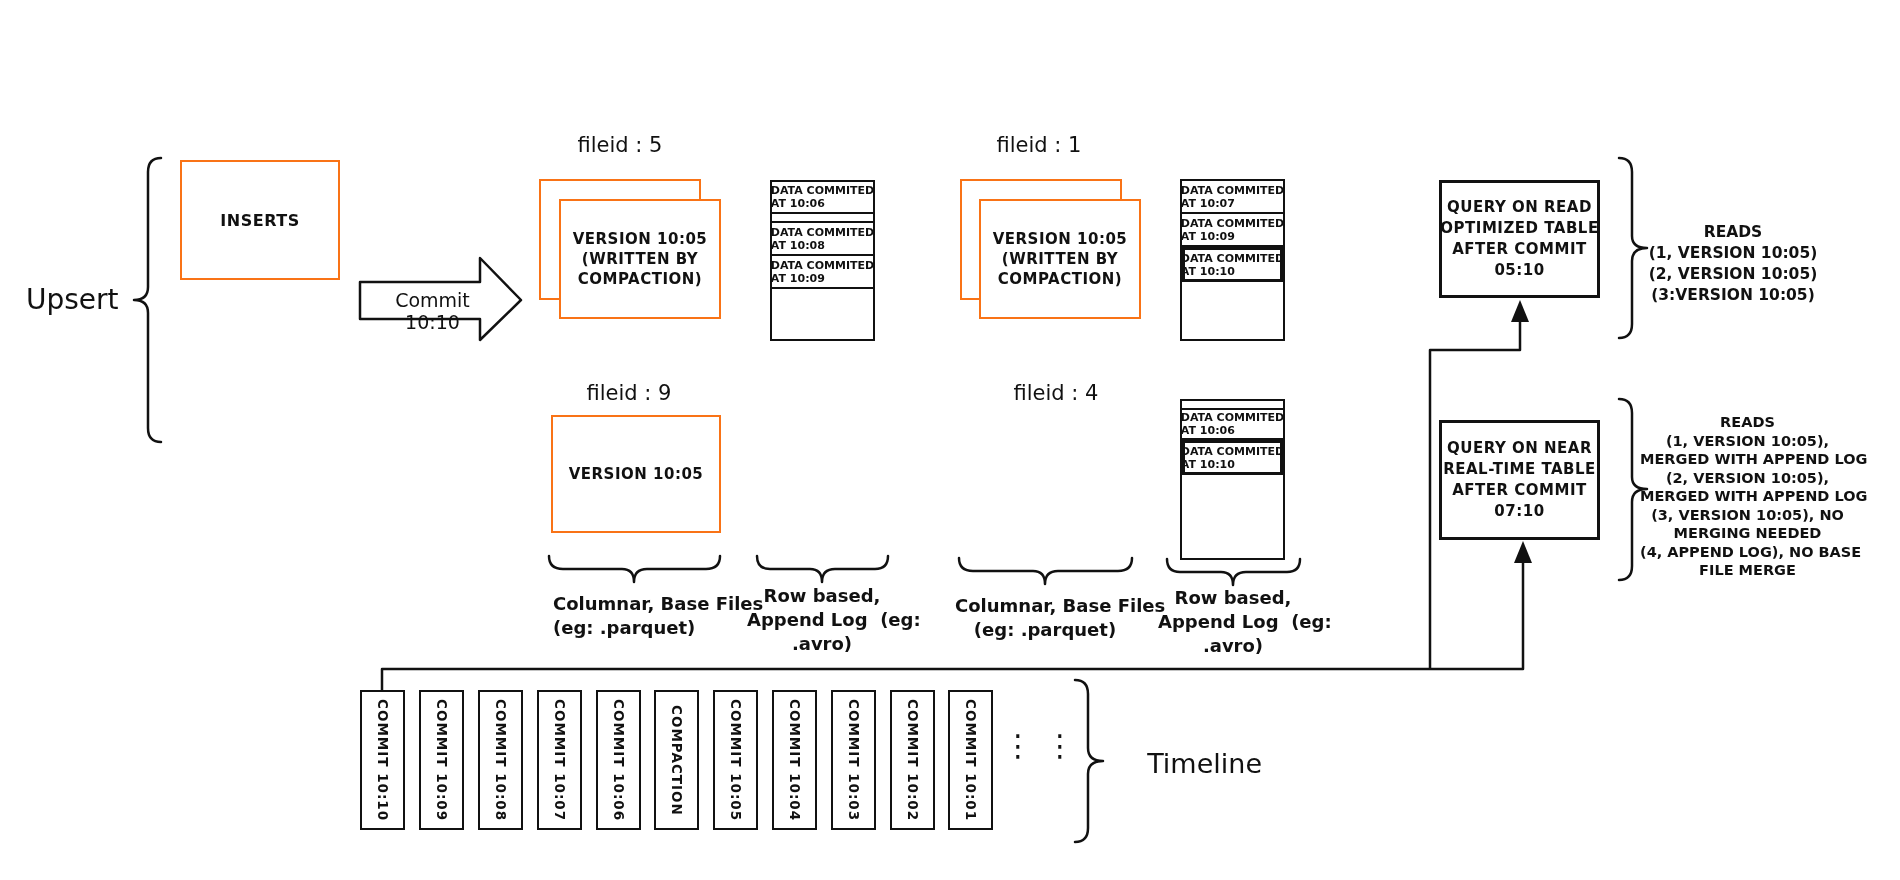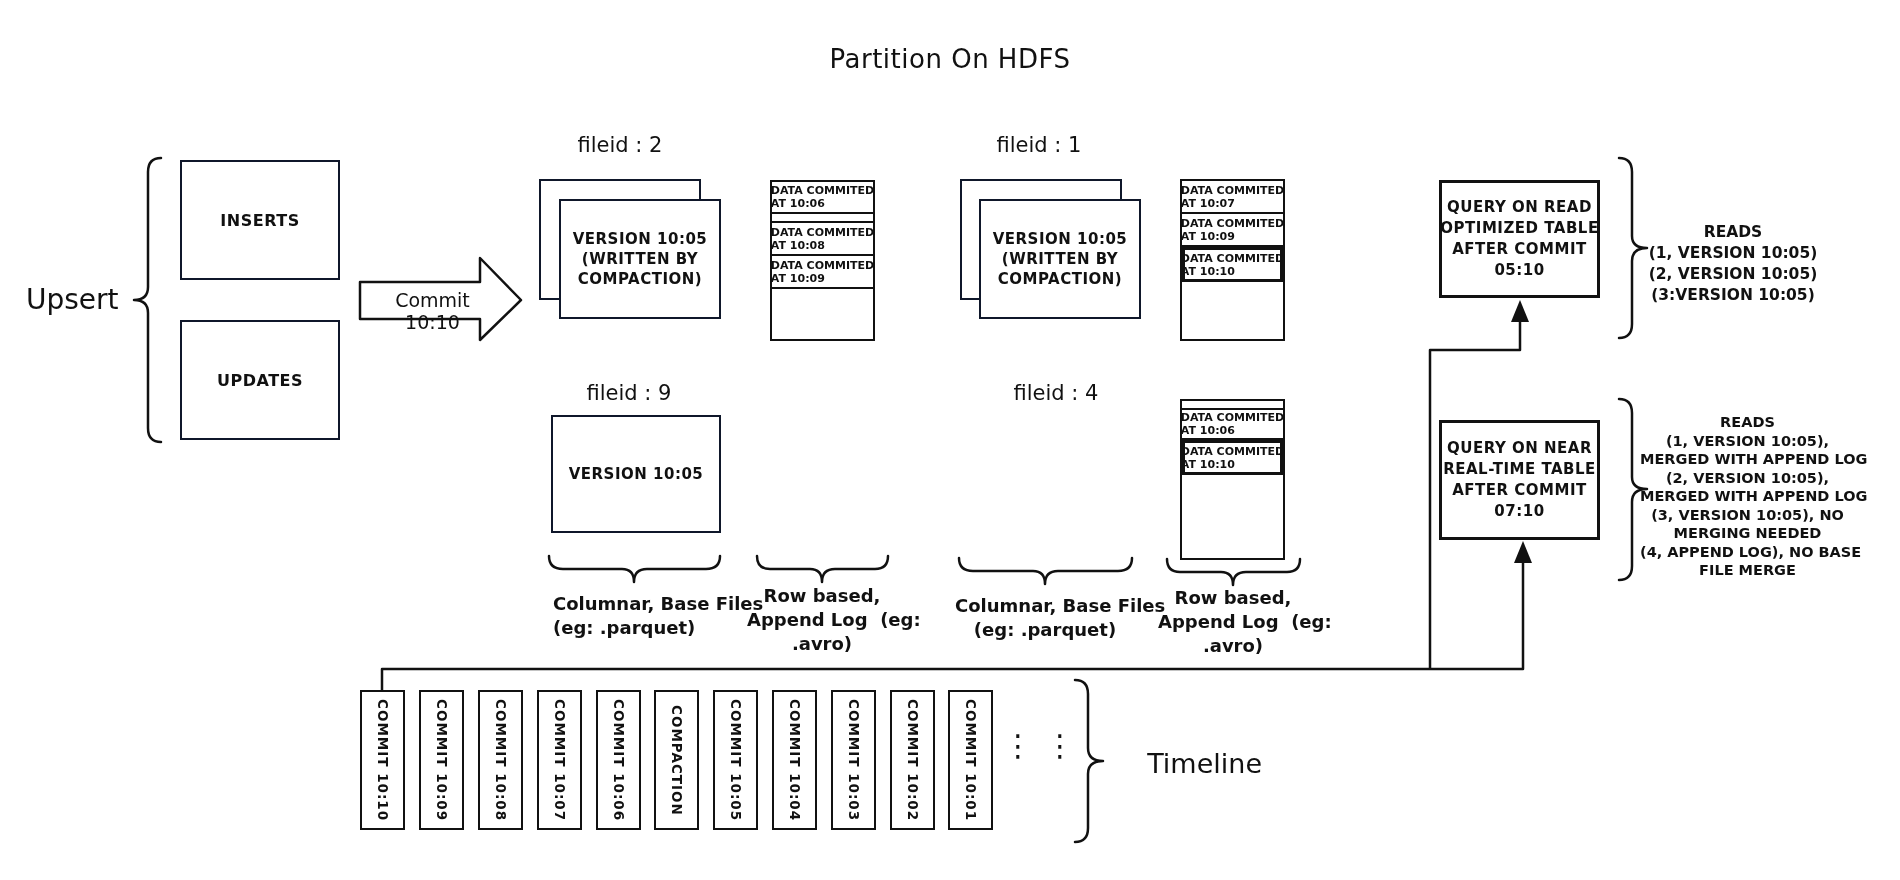--- a/index.html
+++ b/index.html
@@ -17,21 +17,21 @@
   .title{font-size:26px;letter-spacing:.5px;}
   .side-label{font-size:28px;}
   .fileid{font-size:21px;}
   .arrow-text{font-size:19px;}
   .brace-label{font-size:18px;line-height:24px;font-weight:bold;}
   .timeline-label{font-size:27px;text-align:right;}
 
   
   .marker{font-weight:bold;letter-spacing:.5px;}
 
-  .box{position:absolute;background:#fff;border:2px solid #0f172a;box-sizing:border-box;}
+  .box{position:absolute;background:#fff;border:2px solid #f97316;box-sizing:border-box;}
   .box-thick{border-width:3px;}
   .flexc{display:flex;align-items:center;justify-content:center;}
 
   .input-box{width:160px;height:120px;font-size:16px;}
   .stack-back{width:162px;height:121px;}
   .stack-front{width:162px;height:120px;font-size:15px;line-height:20px;}
   .base-single{width:170px;height:118px;font-size:15px;}
 
   .logbox{position:absolute;width:105px;background:#fff;border:2px solid #111;box-sizing:border-box;
           display:flex;flex-direction:column;}
@@ -79,28 +79,26 @@
 
     <path class="stroke" d="M 1075,680 Q 1088,680 1088,694 L 1088,748 Q 1088,761 1103,761 Q 1088,761 1088,774 L 1088,828 Q 1088,842 1075,842"></path>
 
     <path class="stroke" d="M 382,690 L 382,669 L 1523,669 L 1523,548"></path>
     <polygon class="fillink" points="1523,541 1514,563 1532,563"></polygon>
 
     <path class="stroke" d="M 1430,668 L 1430,350 L 1520,350 L 1520,307"></path>
     <polygon class="fillink" points="1520,300 1511,322 1529,322"></polygon>
   </svg>
 
-  <div class="abs hand title center" style="left:760px;top:44px;width:380px;">Partition On HDFS</div>
 
   <div class="abs hand side-label" style="left:26px;top:283px;width:110px;">Upsert</div>
   <div class="box flexc input-box marker" style="left:180px;top:160px;">INSERTS</div>
-  <div class="box flexc input-box marker" style="left:180px;top:320px;">UPDATES</div>
   <div class="abs hand arrow-text center" style="left:365px;top:289px;width:135px;">Commit 10:10</div>
 
-  <div class="abs hand fileid center" style="left:560px;top:133px;width:120px;">fileid : 2</div>
+  <div class="abs hand fileid center" style="left:560px;top:133px;width:120px;">fileid : 5</div>
   <div class="box stack-back" style="left:539px;top:179px;"></div>
   <div class="box flexc stack-front marker center lines" style="left:559px;top:199px;">VERSION 10:05
 (WRITTEN BY
 COMPACTION)</div>
   <div class="logbox" style="left:770px;top:180px;height:161px;">
     <div class="logcell lines" style="height:32px;">DATA COMMITED
 AT 10:06</div>
     <div class="logthin"></div>
     <div class="logcell lines" style="height:33px;">DATA COMMITED
 AT 10:08</div>

